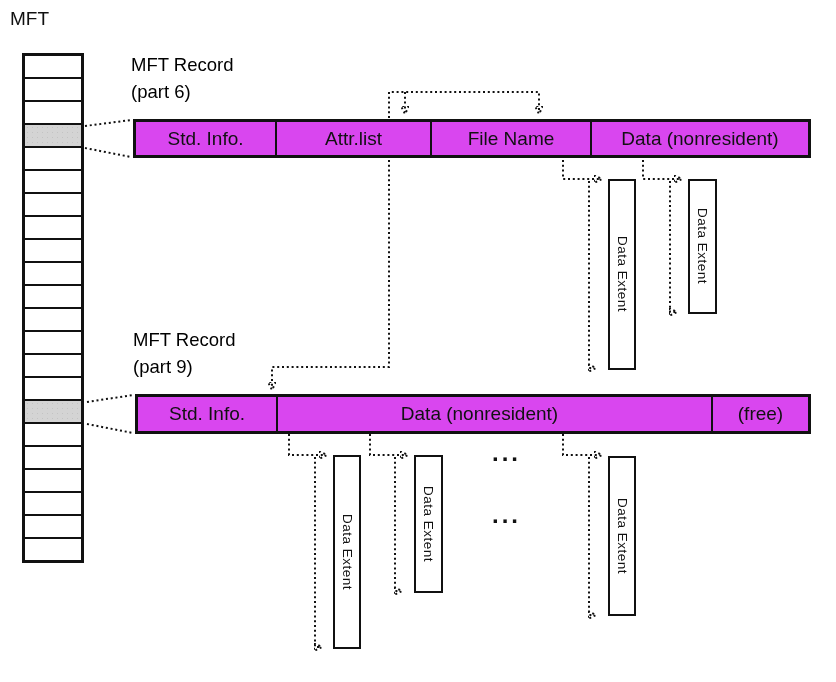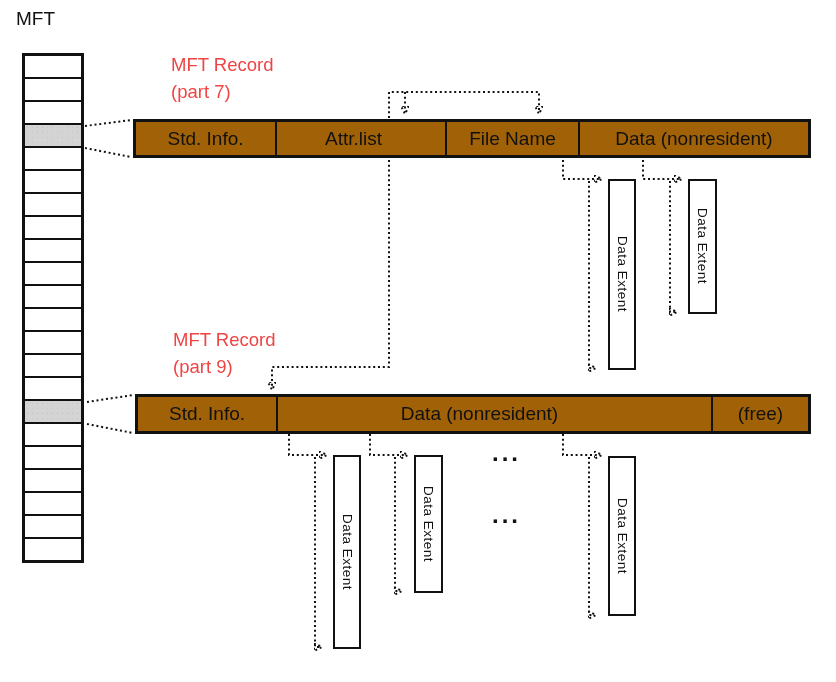--- a/index.html
+++ b/index.html
@@ -13,21 +13,21 @@
     position: relative;
     width: 836px;
     height: 682px;
     background: #ffffff;
     overflow: hidden;
   }
 
   
   .mft-title {
     position: absolute;
-    left: 16px;
+    left: 10px;
     top: 8px;
     font-size: 19px;
     line-height: 22px;
     color: #111111;
   }
 
   
   .mft-col {
     position: absolute;
     left: 22px;
@@ -46,51 +46,50 @@
     background: #d4d4d4;
     background-image: radial-gradient(#c3c3c3 0.6px, transparent 0.7px);
     background-size: 5px 5px;
   }
 
   
   .rec-label {
     position: absolute;
     font-size: 18.5px;
     line-height: 27px;
-    color: #ef4444;
+    color: #000000;
     white-space: nowrap;
-    margin-left: 40px;
   }
   .rec-label.r1 { left: 131px; top: 51px; }
   .rec-label.r2 { left: 133px; top: 326px; }
 
   
   .record {
     position: absolute;
     border: 3px solid #111111;
-    background: #a16207;
+    background: #d946ef;
     display: flex;
     box-sizing: border-box;
   }
   .record.r1 { left: 133px; top: 119px; width: 678px; height: 39px; }
   .record.r2 { left: 135px; top: 394px; width: 676px; height: 40px; }
   .record .cell {
     font-size: 19px;
     text-align: center;
     white-space: nowrap;
     overflow: hidden;
     display: flex;
     align-items: center;
     justify-content: center;
     box-sizing: border-box;
   }
   .record .cell + .cell { border-left: 2px solid #111111; }
   .r1 .c0 { width: 139px; }
   .r1 .c1 { width: 155px; }
-  .r1 .c2 { width: 133px; margin-left: 15px; }
+  .r1 .c2 { width: 160px; }
   .r1 .c3 { flex: 1; }
   .r2 .c0 { width: 138px; }
   .r2 .c1 { width: 405px; }
   .r2 .c2 { flex: 1; margin-left: 30px; }
 
   
   .extent {
     position: absolute;
     border: 2.5px solid #111111;
     background: #ffffff;
@@ -166,21 +165,21 @@
       <div class="mft-cell"></div>
       <div class="mft-cell"></div>
       <div class="mft-cell"></div>
       <div class="mft-cell"></div>
       <div class="mft-cell"></div>
       <div class="mft-cell"></div>
     </div>
 
   <div class="rec-label r1">
     <div>MFT Record</div>
-    <div>(part 7)</div>
+    <div>(part 6)</div>
   </div>
 
   <div class="record r1">
     <div class="cell c0">Std. Info.</div>
     <div class="cell c1">Attr.list</div>
     <div class="cell c2">File Name</div>
     <div class="cell c3">Data (nonresident)</div>
   </div>
 
   <div class="rec-label r2">

